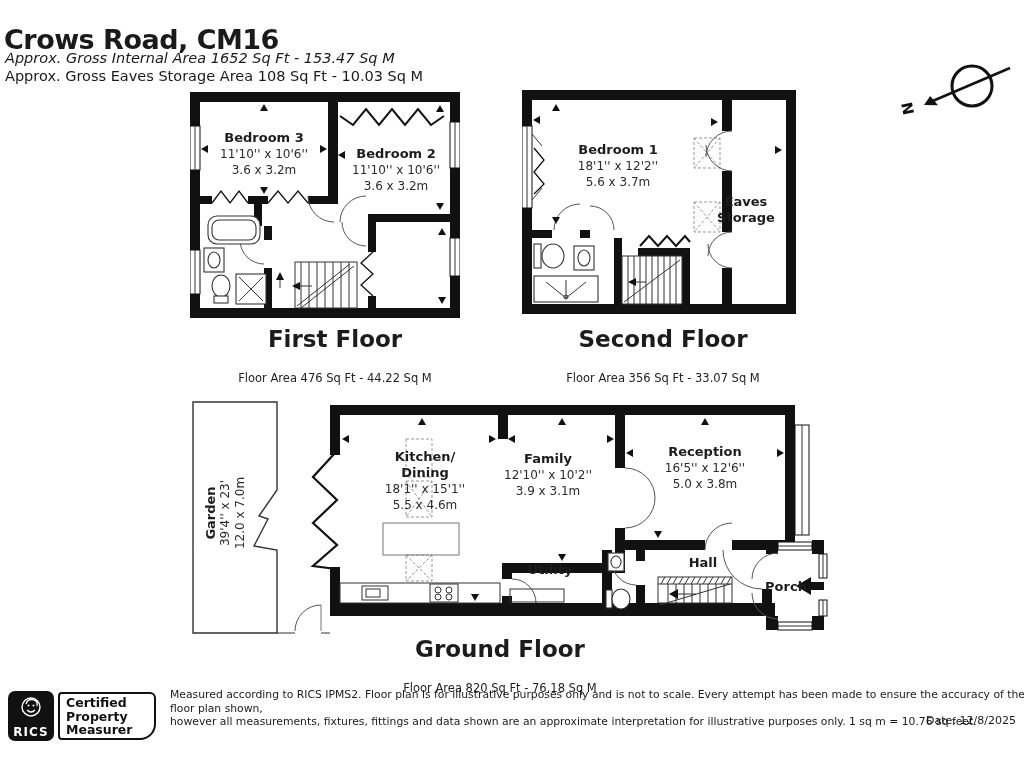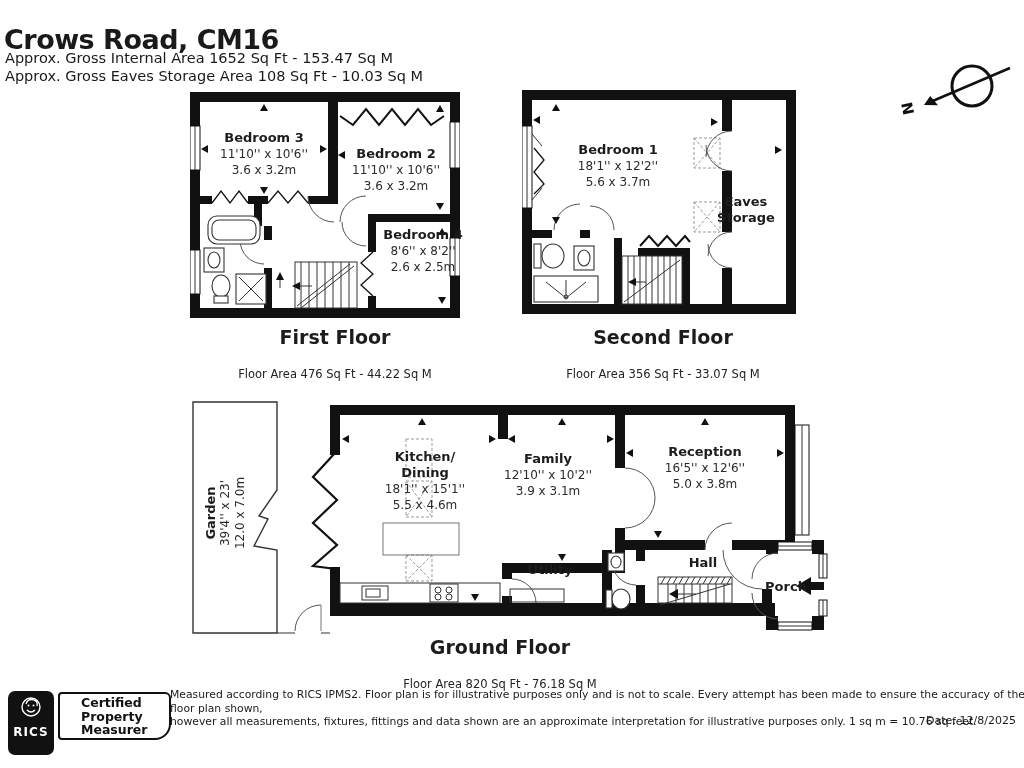--- a/index.html
+++ b/index.html
@@ -3,47 +3,47 @@
 <meta charset="utf-8">
 <style>
   html,body{margin:0;padding:0;}
   body{
     width:1024px;height:768px;position:relative;overflow:hidden;
     background:#ffffff;color:#1a1a1a;
     font-family:"DejaVu Sans","Liberation Sans",sans-serif;
   }
   .abs{position:absolute;}
   .title{left:4px;top:24px;font-size:27px;font-weight:bold;letter-spacing:-0.5px;}
-  .sub1{left:5px;top:50px;font-size:14.5px;}
+  .sub1{left:5px;top:50px;font-size:14.5px;font-style:italic;}
   .sub2{left:5px;top:68px;font-size:14.5px;}
   .plan{position:absolute;}
   .room-label{position:absolute;transform:translate(-50%,-50%);text-align:center;white-space:nowrap;line-height:16px;}
   .room-label.garden{transform:translate(-50%,-50%) rotate(-90deg);line-height:15px;}
   .rn{font-weight:bold;font-size:13px;color:#1c1c1c;}
   .rd{font-size:12px;color:#2b2b2b;}
   .caption{position:absolute;transform:translateX(-50%);text-align:center;white-space:nowrap;}
-  .cap-name{font-size:19px;font-weight:bold;color:#1c1c1c;}
+  .cap-name{font-size:23px;font-weight:bold;color:#1c1c1c;}
   .cap-area{font-size:11.5px;margin-top:19px;color:#222;}
   
   .wall{fill:#111111;}
   .thin{stroke:#333;stroke-width:1;fill:none;}
   .gray{stroke:#777;stroke-width:1;fill:none;}
   .arc{stroke:#555;stroke-width:1;fill:none;}
   .zig{stroke:#111;stroke-width:2;fill:none;}
   .zigt{stroke:#111;stroke-width:1.3;fill:none;}
   .winf{fill:#ffffff;stroke:#111;stroke-width:1;}
   .fix{fill:#ffffff;stroke:#333;stroke-width:1.1;}
   .dash{fill:none;stroke:#999;stroke-width:1;stroke-dasharray:3,2;}
   .arrow{fill:#111;}
   .stair{fill:#fff;stroke:#333;stroke-width:1;}
   
-  .rics-box{left:8px;top:691px;width:46px;height:64px;background:#111;border-radius:7px;text-align:center;}
+  .rics-box{left:8px;top:691px;width:46px;height:50px;background:#111;border-radius:7px;text-align:center;}
   .rics-brand{color:#fff;font-size:12px;font-weight:bold;letter-spacing:1px;margin-top:-2px;}
   .cpm-box{left:58px;top:692px;width:88px;height:42px;border:2px solid #111;background:#fff;
-    border-radius:4px 6px 16px 4px;padding:2px 0 0 21px;}
+    border-radius:4px 6px 16px 4px;padding:2px 0 0 6px;}
   .cpm-line{font-size:12.5px;font-weight:bold;line-height:13.5px;color:#111;}
   .disc{left:170px;top:688px;width:856px;font-size:10.8px;line-height:13.5px;color:#1a1a1a;}
   .date{right:8px;top:714px;font-size:11px;color:#1a1a1a;}
 </style>
 </head>
 <body>
 
 <div class="abs title">Crows Road, CM16</div>
 <div class="abs sub1">Approx. Gross Internal Area 1652 Sq Ft - 153.47 Sq M</div>
 <div class="abs sub2">Approx. Gross Eaves Storage Area 108 Sq Ft - 10.03 Sq M</div>
@@ -144,25 +144,20 @@
   </svg>
   <div class="room-label" style="left:74px;top:62px">
     <div class="rn">Bedroom 3</div>
     <div class="rd">11'10'' x 10'6''</div>
     <div class="rd">3.6 x 3.2m</div>
   </div>
   <div class="room-label" style="left:206px;top:78px">
     <div class="rn">Bedroom 2</div>
     <div class="rd">11'10'' x 10'6''</div>
     <div class="rd">3.6 x 3.2m</div>
-  </div>
-  <div class="room-label" style="left:233px;top:159px">
-    <div class="rn">Bedroom 4</div>
-    <div class="rd">8'6'' x 8'2''</div>
-    <div class="rd">2.6 x 2.5m</div>
   </div>
 </div>
 <div class="caption" style="left:335px;top:326px">
   <div class="cap-name">First Floor</div>
   <div class="cap-area">Floor Area 476 Sq Ft - 44.22 Sq M</div>
 </div>
 
 <div class="plan" style="left:522px;top:90px;width:274px;height:224px">
   <svg width="274" height="224" viewBox="0 0 274 224">
     <g class="wall">

